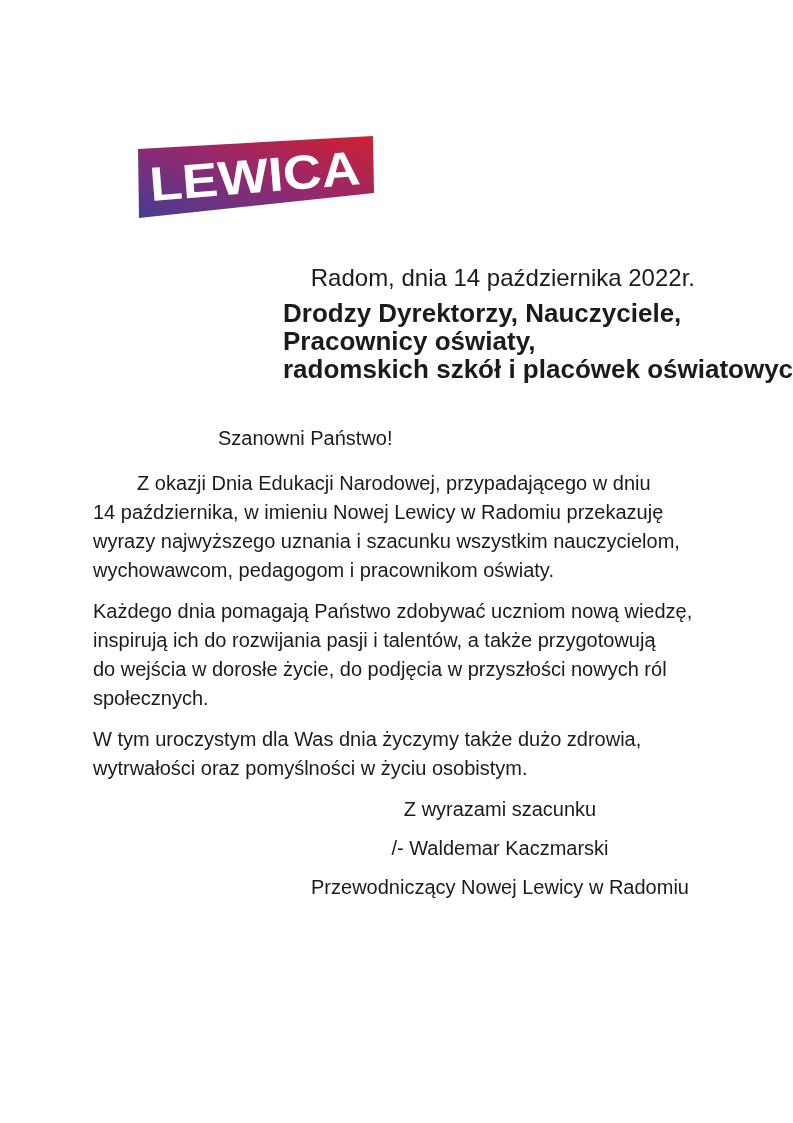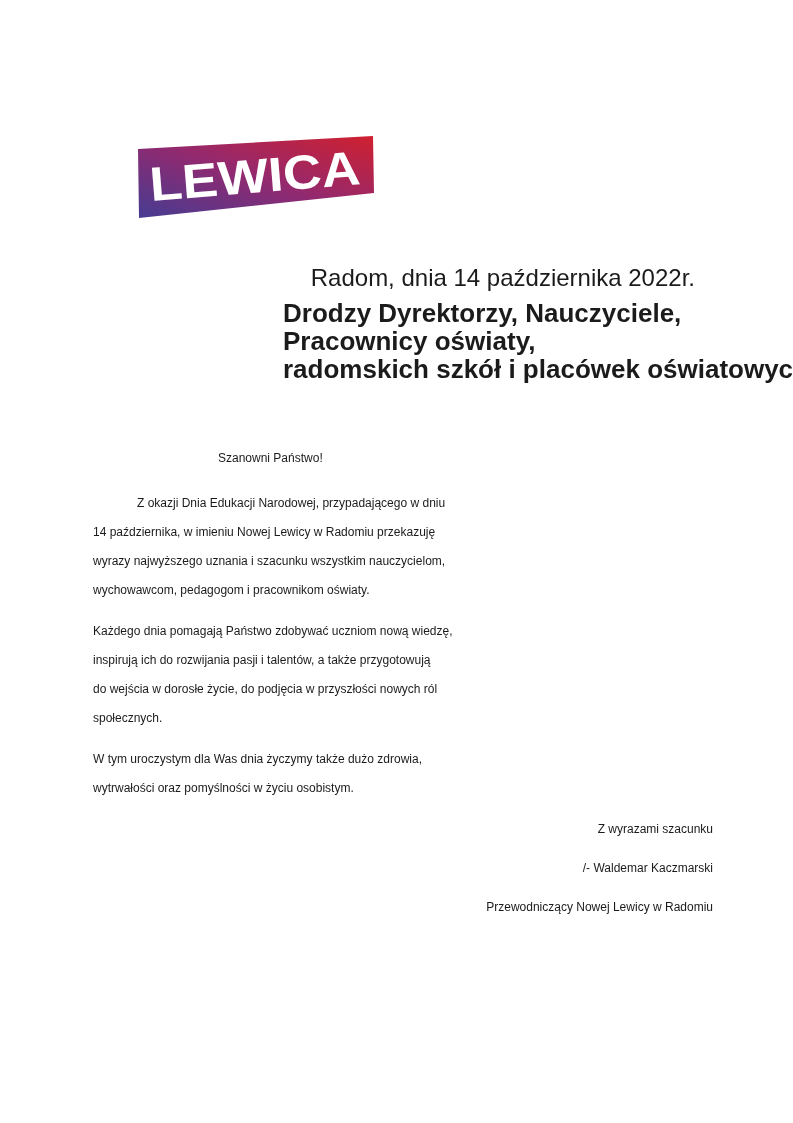--- a/index.html
+++ b/index.html
@@ -36,41 +36,41 @@
     left: 283px;
     top: 299px;
     font-size: 26px;
     font-weight: bold;
     line-height: 28px;
     white-space: pre;
   }
   .letter-body {
     position: absolute;
     left: 93px;
-    top: 444px;
+    top: 424px;
     width: 620px;
-    font-size: 12px;
+    font-size: 20px;
     line-height: 29px;
   }
   .greeting {
     margin: 0 0 16px 125px;
     white-space: pre;
   }
   .para {
     margin: 0 0 12px 0;
     white-space: pre;
   }
   .para.first-para {
     text-indent: 44px;
   }
   .signature-block {
     margin-top: 8px;
     margin-left: 194px;
     width: 426px;
-    text-align: right;
+    text-align: center;
   }
   .signature-block > div {
     margin-bottom: 10px;
     white-space: pre;
   }
 </style>
 </head>
 <body>
 
 <div class="page" style="color: rgb(27, 27, 27); background: rgb(255, 255, 255);">

